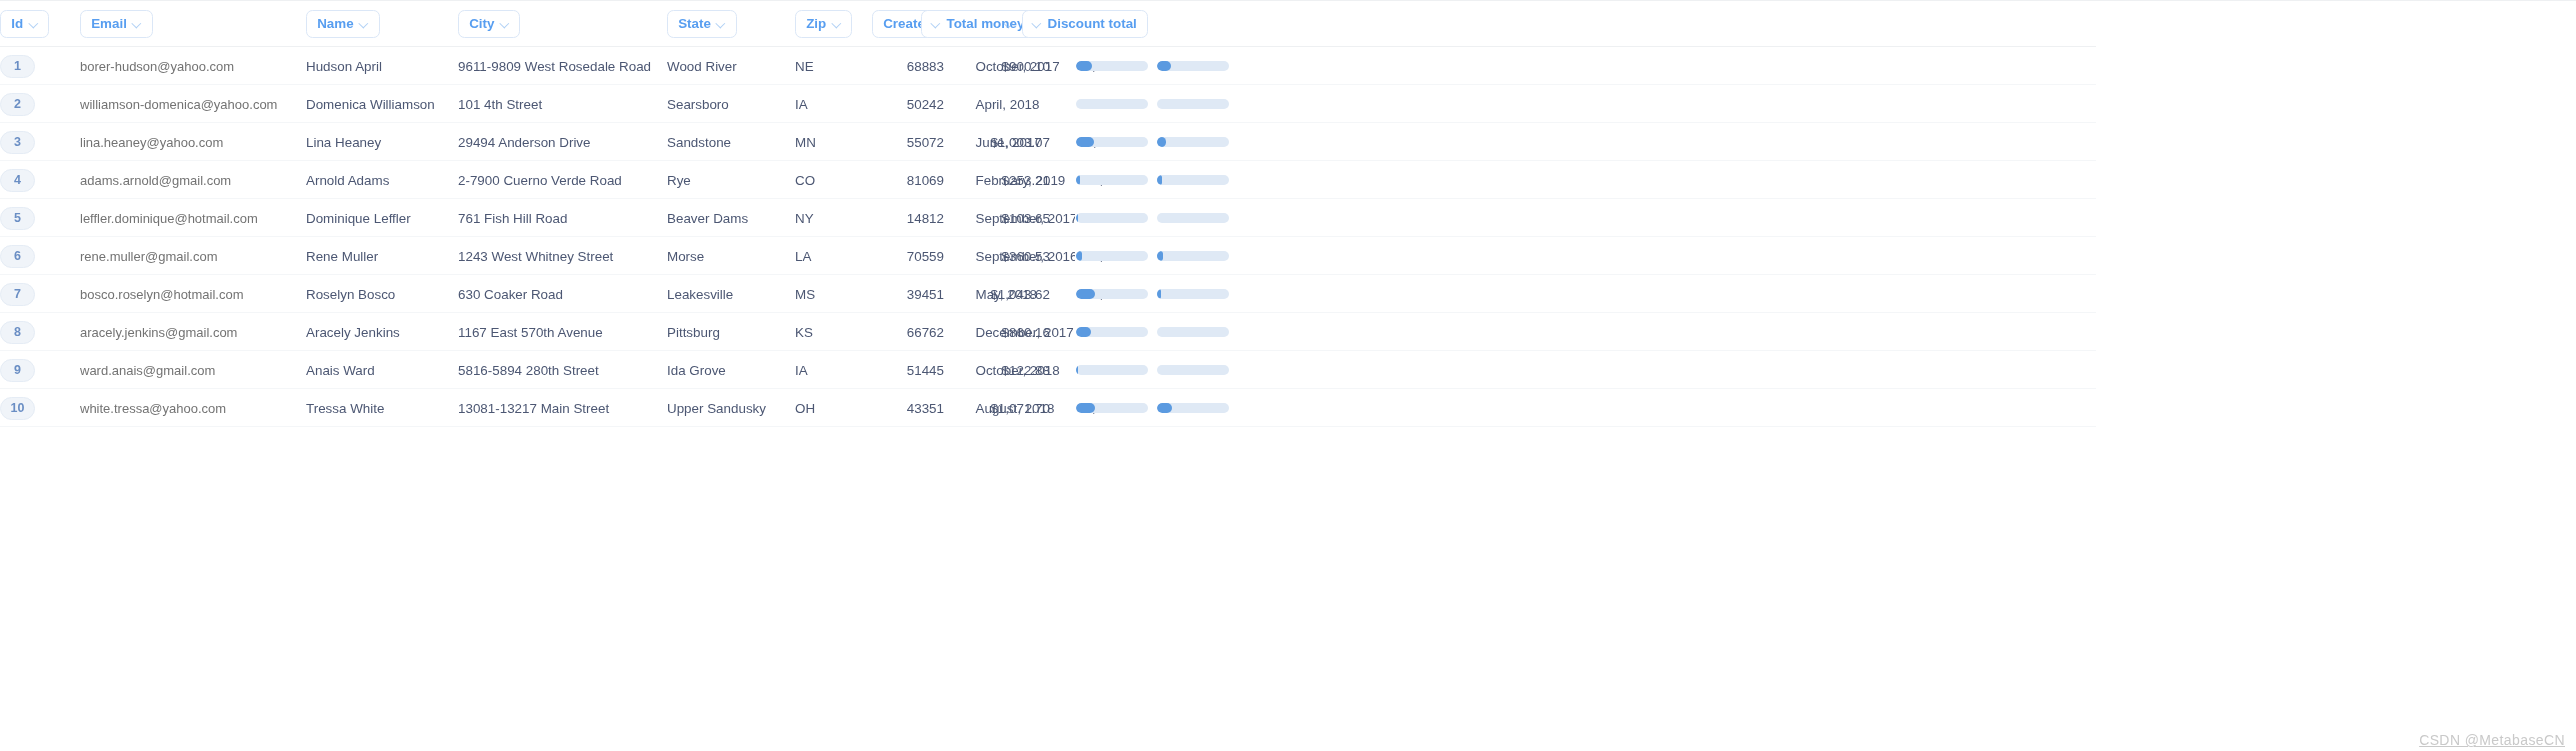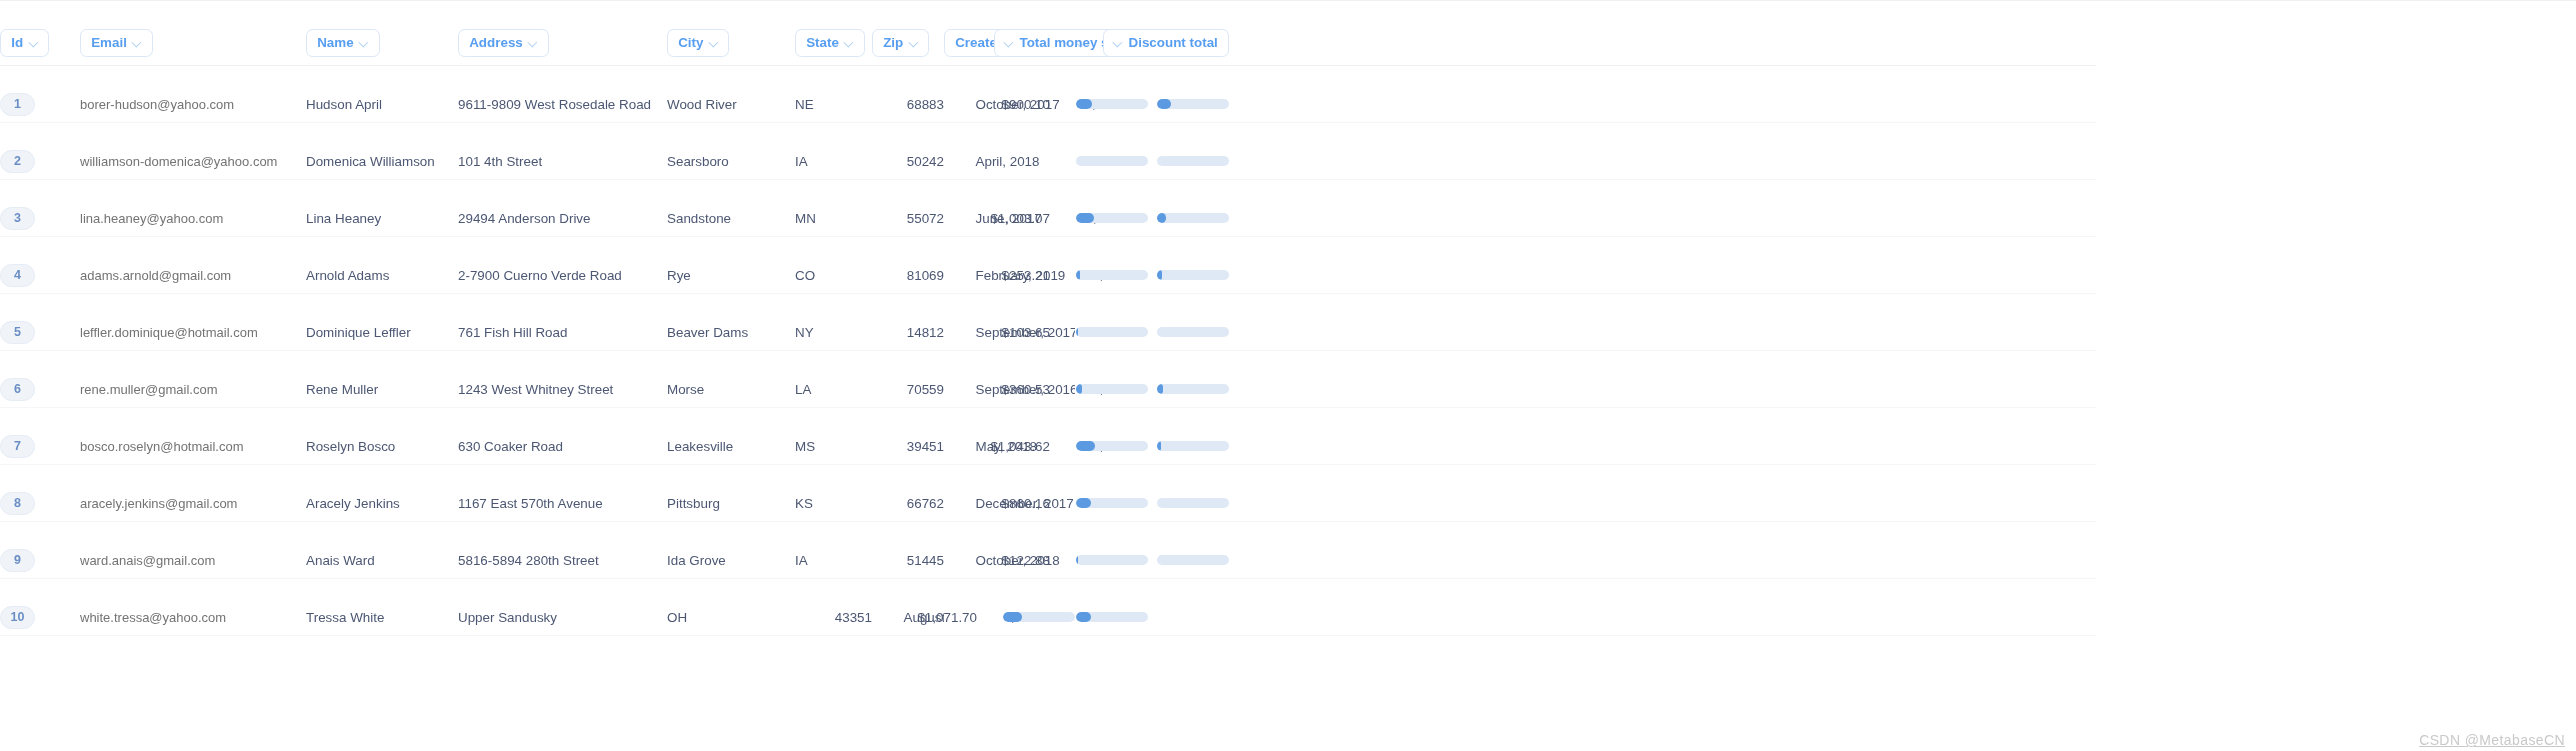--- a/index.html
+++ b/index.html
@@ -26,21 +26,20 @@
       209px   
       128px   
       77px    
       72px    
       131px   
       73px    
       81px    
       9.3px;   
     align-items: center;
     width: 2096px;
-    margin-top: 19px;
   }
 
   
   .thead {
     height: 46px;
     border-bottom: 0.9px solid #eef0f2;
     background: #fff;
   }
   .th { display: flex; align-items: center; height: 46px; }
   .th.left  { justify-content: flex-start; }
@@ -177,26 +176,20 @@
         </button>
       </div>
       <div class="th left">
         <button class="col-btn">
           <span>Name</span>
           <span class="chev"></span>
         </button>
       </div>
       <div class="th left">
         <button class="col-btn">
-          <span>Address</span>
-          <span class="chev"></span>
-        </button>
-      </div>
-      <div class="th left">
-        <button class="col-btn">
           <span>City</span>
           <span class="chev"></span>
         </button>
       </div>
       <div class="th left">
         <button class="col-btn">
           <span>State</span>
           <span class="chev"></span>
         </button>
       </div>
@@ -472,20 +465,21 @@
         <div class="td"></div>
       </div>
       <div class="grid trow">
         <div class="td">
           <span class="id-pill">10</span>
         </div>
         <div class="td">
           <a class="email-link">white.tressa@yahoo.com</a>
         </div>
         <div class="td">Tressa White</div>
+        <div class="td">13081-13217 Main Street</div>
         <div class="td">Upper Sandusky</div>
         <div class="td">OH</div>
         <div class="td right">43351</div>
         <div class="td" style="padding-left:31.5px">August, 2018</div>
         <div class="bar-cell">
           <span class="bar-val">$1,071.70</span>
           <span class="bar-track">
             <span class="bar-fill" style="width:27%"></span>
           </span>
         </div>

